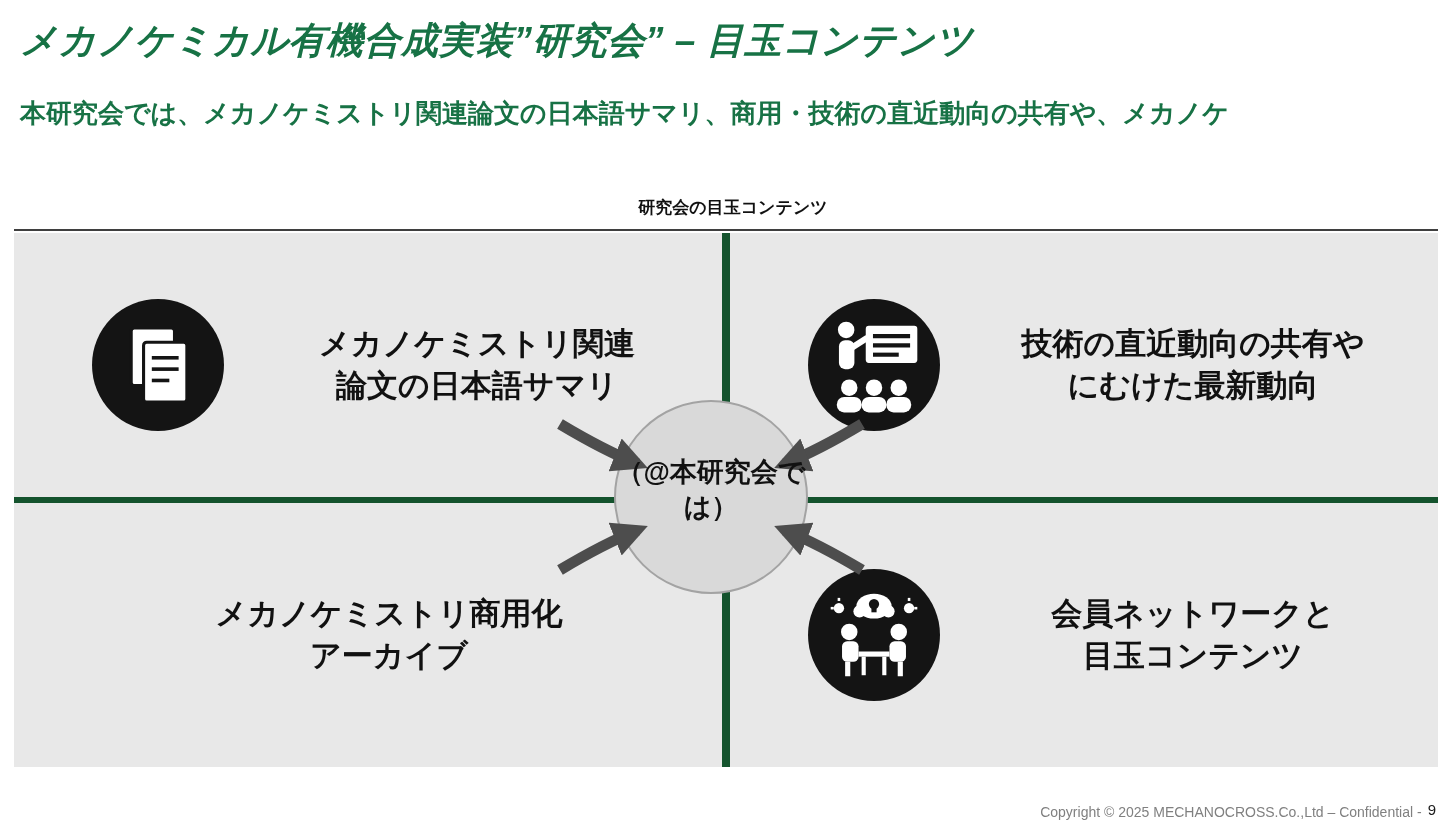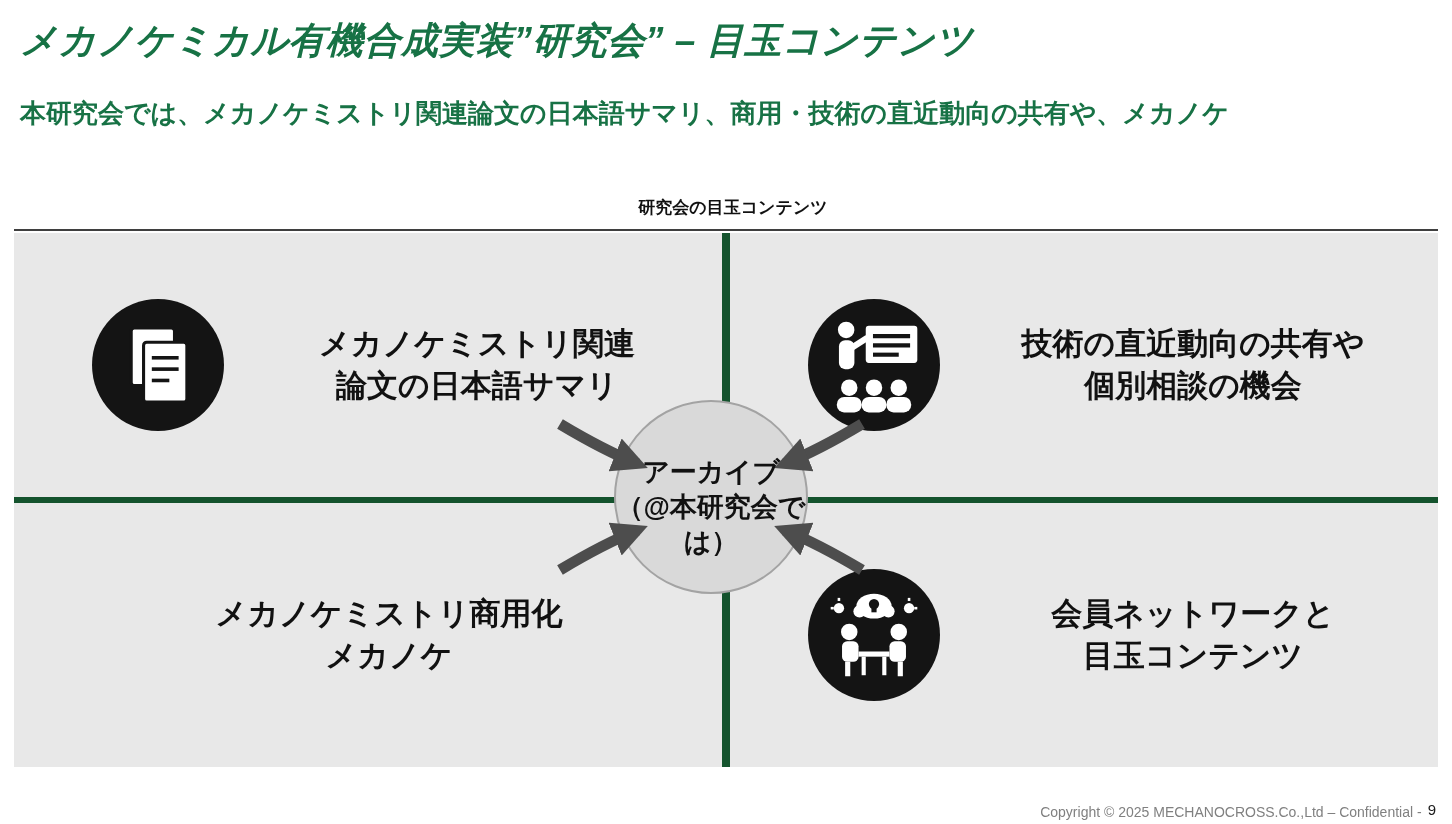--- a/index.html
+++ b/index.html
@@ -124,28 +124,28 @@
           <circle cx="40" cy="86" r="8" fill="#ffffff"></circle>
           <rect x="28" y="95" width="24" height="15" rx="7" fill="#ffffff"></rect>
           <circle cx="64" cy="86" r="8" fill="#ffffff"></circle>
           <rect x="52" y="95" width="24" height="15" rx="7" fill="#ffffff"></rect>
           <circle cx="88" cy="86" r="8" fill="#ffffff"></circle>
           <rect x="76" y="95" width="24" height="15" rx="7" fill="#ffffff"></rect>
         </svg>
       </span>
       <div class="quadrant-label">
         <div>技術の直近動向の共有や</div>
-        <div>個別相談の機会</div>
+        <div>にむけた最新動向</div>
       </div>
     </div>
 
     <div class="quadrant">
       <div class="quadrant-label">
         <div>メカノケミストリ商用化</div>
-        <div>メカノケ</div>
+        <div>アーカイブ</div>
       </div>
     </div>
 
     <div class="quadrant">
       <span class="icon-wrap">
         <svg viewBox="0 0 128 128" aria-hidden="true">
           <circle class="icon-bg" cx="64" cy="64" r="64"></circle>
           <ellipse cx="64" cy="36" rx="17" ry="12" fill="#ffffff"></ellipse>
           <circle cx="50" cy="41" r="6" fill="#ffffff"></circle>
           <circle cx="78" cy="41" r="6" fill="#ffffff"></circle>
@@ -183,21 +183,20 @@
       </marker>
     </defs>
     <circle class="hub-circle" cx="711" cy="497" r="96"></circle>
     <path class="flow-arrow" d="M 560 424 C 595 445, 618 456, 638 464" marker-end="url(#ah)"></path>
     <path class="flow-arrow" d="M 862 424 C 827 445, 804 456, 784 464" marker-end="url(#ah)"></path>
     <path class="flow-arrow" d="M 560 570 C 595 549, 618 538, 638 530" marker-end="url(#ah)"></path>
     <path class="flow-arrow" d="M 862 570 C 827 549, 804 538, 784 530" marker-end="url(#ah)"></path>
   </svg>
 
   <div class="hub-label">
-    <div>アーカイブ</div>
     <div>（@本研究会では）</div>
   </div>
 
   <div class="footer">
     <span>Copyright © 2025 MECHANOCROSS.Co.,Ltd – Confidential -</span>
     <span class="page-number">9</span>
   </div>
 
 </div>
 

